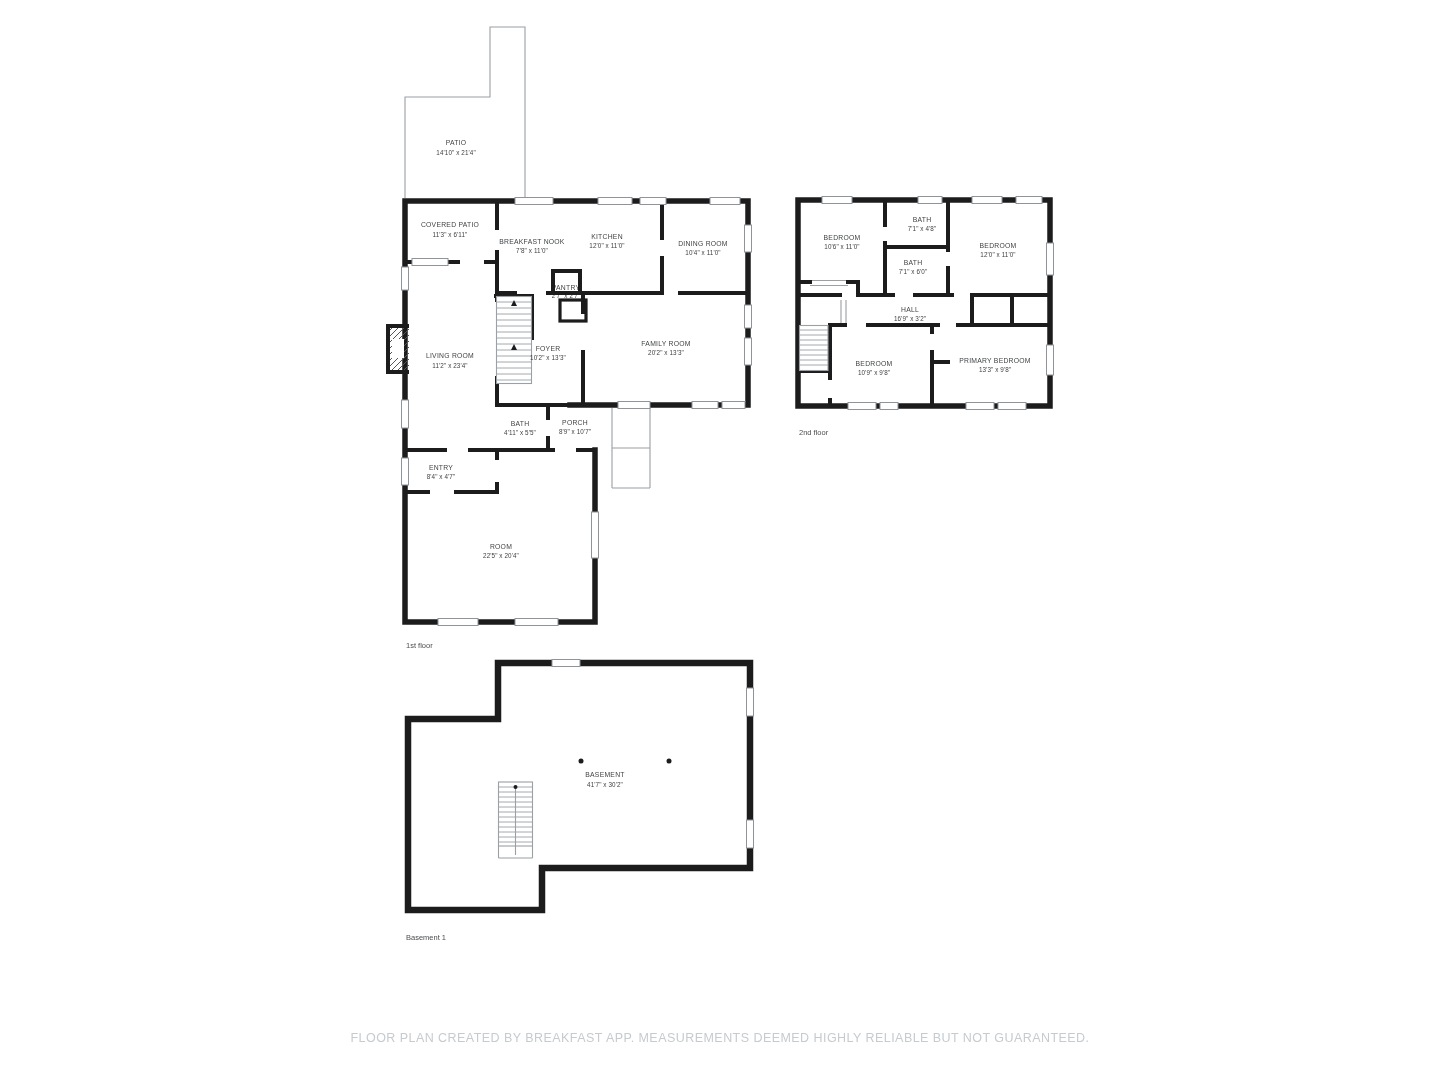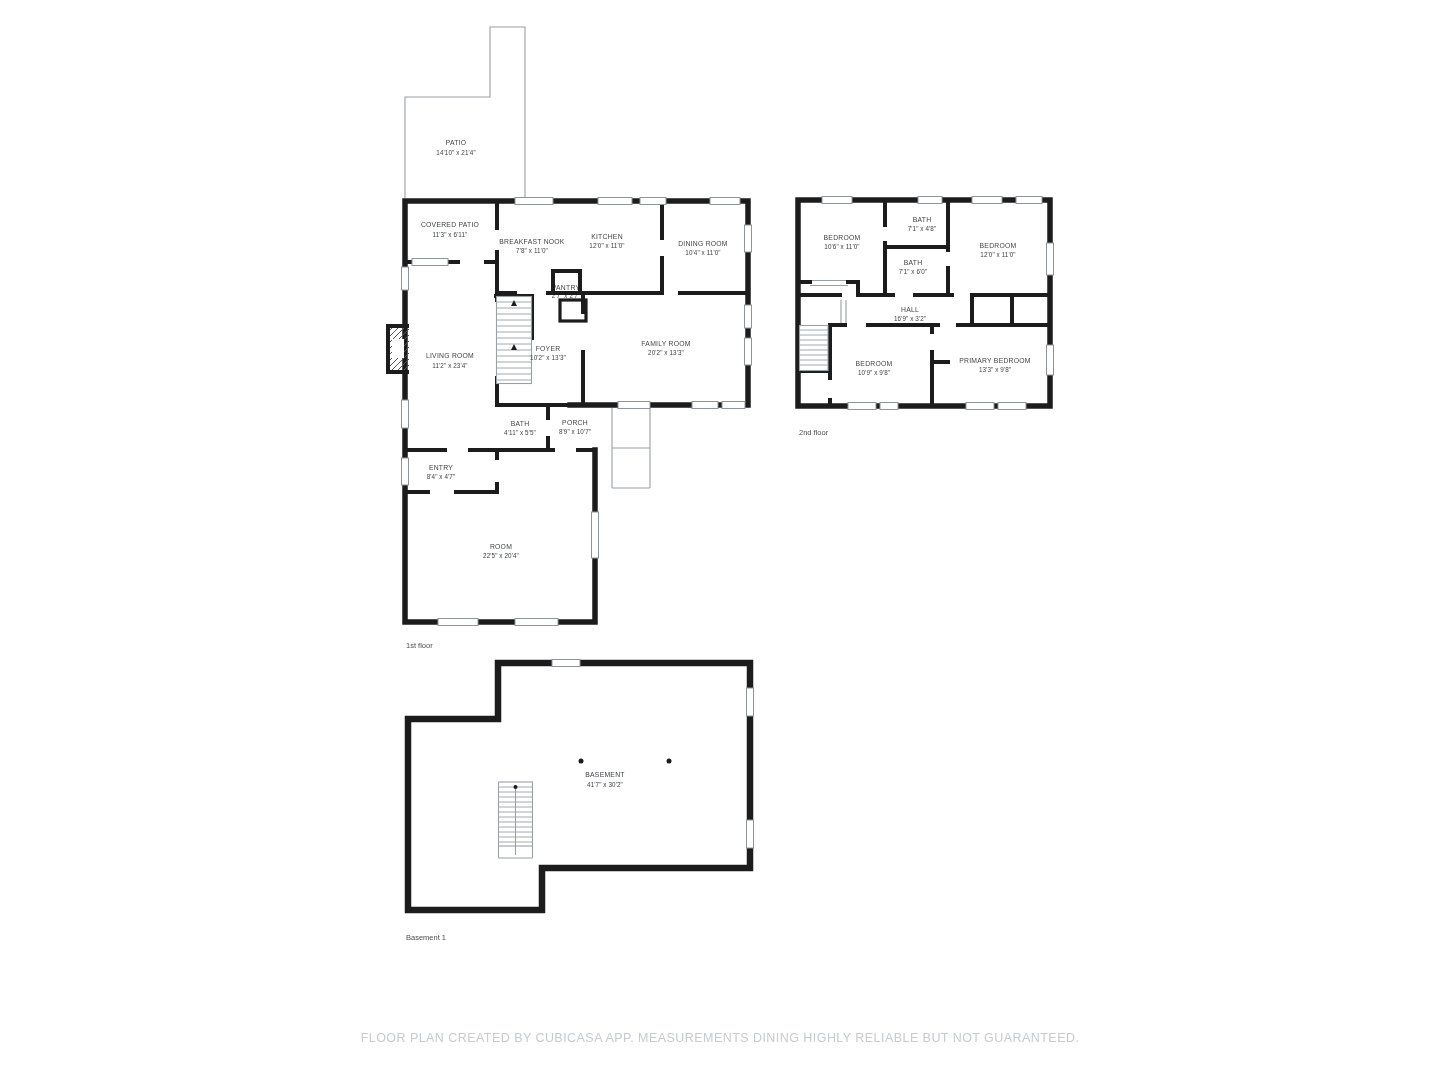--- a/index.html
+++ b/index.html
@@ -195,13 +195,13 @@
     <text class="fl" x="799" y="435">2nd floor</text>
   </g>
 
   <g>
     <text class="rn" x="605" y="777">BASEMENT</text>
     <text class="rd" x="605" y="787">41'7" x 30'2"</text>
     <text class="fl" x="406" y="940">Basement 1</text>
   </g>
 </svg>
 
-<div class="footer">FLOOR PLAN CREATED BY CUBICASA APP. MEASUREMENTS DINING HIGHLY RELIABLE BUT NOT GUARANTEED.</div>
+<div class="footer">FLOOR PLAN CREATED BY BREAKFAST APP. MEASUREMENTS DEEMED HIGHLY RELIABLE BUT NOT GUARANTEED.</div>
 
 </body></html>

